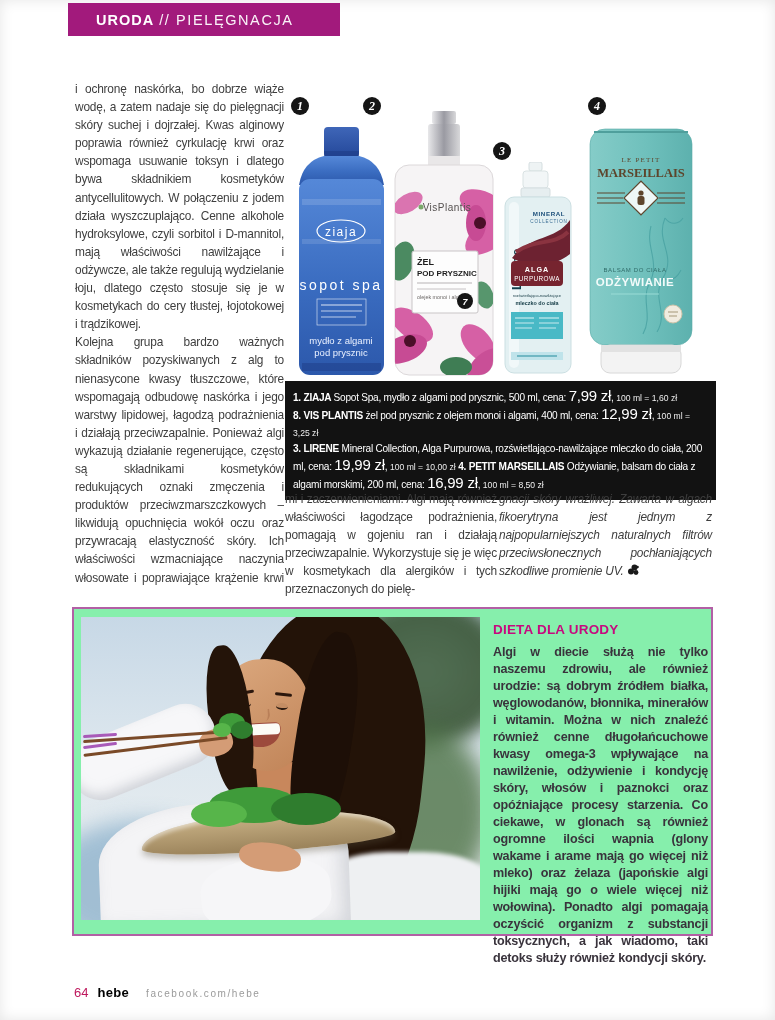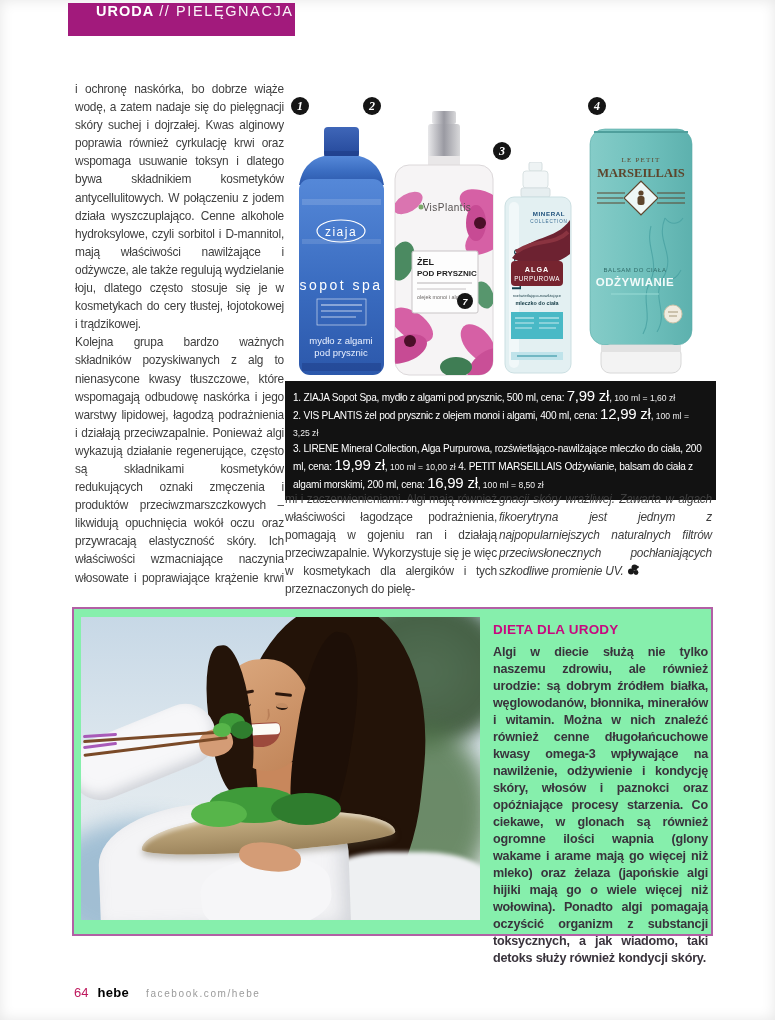--- a/index.html
+++ b/index.html
@@ -1,21 +1,21 @@
 <!DOCTYPE html>
 <html lang="pl"><head>
 <meta charset="utf-8">
 <style>
   html,body{margin:0;padding:0;background:#e8e8e8;}
   .page{position:relative;width:775px;height:1020px;background:#fff;overflow:hidden;
         font-family:"Liberation Sans","DejaVu Sans",sans-serif;
         box-shadow:inset 0 0 14px rgba(0,0,0,.10);margin:0 auto;}
   
-  .kicker{position:absolute;left:68px;top:3px;width:227px;height:33px;background:#a21a7c;
-          color:#fff;display:flex;padding-left:28px;box-sizing:border-box;
+  .kicker{position:absolute;left:68px;top:3px;width:272px;height:33px;background:#a21a7c;
+          color:#fff;display:flex;align-items:center;padding-left:28px;box-sizing:border-box;
           font-size:14.5px;}
   .kicker .kb{font-weight:700;letter-spacing:1px;}
   .kicker .kr{font-weight:400;letter-spacing:1.6px;opacity:.95;margin-left:5px;}
   
   .bodycol p{margin:0;font-size:11.9px;line-height:18.1px;letter-spacing:-0.2px;
              color:#3e3e3e;text-align:justify;}
   .col1{position:absolute;left:75px;top:80px;width:209px;height:505px;overflow:hidden;}
   .col2{position:absolute;left:285px;top:490px;width:212px;}
   .col3{position:absolute;left:499px;top:490px;width:213px;font-style:italic;}
   .endmark{display:inline-block;vertical-align:-1px;margin-left:3px;}
@@ -23,21 +23,21 @@
   .badge{position:absolute;width:18px;height:18px;border-radius:50%;background:#151515;color:#fff;
          display:flex;align-items:center;justify-content:center;
          font-family:"Liberation Serif","DejaVu Serif",serif;font-style:italic;
          font-weight:700;font-size:12px;}
   .b1{left:291px;top:97px;} .b2{left:363px;top:97px;} .b3{left:493px;top:142px;} .b4{left:588px;top:97px;}
   .prodsvg{position:absolute;}
   
   .blackbox{position:absolute;left:285px;top:381px;width:431px;min-height:92px;box-sizing:border-box;
             background:#121212;color:#fff;padding:7px 8px 6px 8px;}
   .blackbox p{margin:0;font-size:10.1px;line-height:16.3px;letter-spacing:-0.25px;font-weight:400;}
-  .seg-bb{font-weight:400;}
+  .seg-bb{font-weight:700;}
   .seg-pr{font-weight:400;font-size:15px;}
   .seg-sm{font-size:8.6px;letter-spacing:0;color:#eee;}
   
   .dieta{position:absolute;left:72px;top:607px;width:641px;height:329px;box-sizing:border-box;
          border:2px solid #b25fa5;background:#86efac;}
   .dtext{position:absolute;left:419px;top:13px;width:215px;}
   .dtext h3{margin:0 0 7px 0;font-size:13.5px;font-weight:700;color:#c6097f;letter-spacing:.2px;}
   .dtext p{margin:0;font-size:12.6px;line-height:17px;font-weight:700;color:#39333c;
            text-align:justify;letter-spacing:-0.2px;}
   
@@ -246,21 +246,21 @@
     <line x1="26" y1="172" x2="74" y2="172" stroke="#9adbd6" stroke-width="1.2"></line>
     <circle cx="88" cy="192" r="9" fill="#f1ece0" stroke="#cfc3a9"></circle>
     <line x1="83" y1="190" x2="93" y2="190" stroke="#a59878" stroke-width="1"></line>
     <line x1="84" y1="194" x2="92" y2="194" stroke="#a59878" stroke-width="1"></line>
     <rect x="16" y="223" width="80" height="28" rx="9" fill="#f3f3f3" stroke="#d8d8d8"></rect>
     <rect x="16" y="223" width="80" height="7" fill="#e2e2e2"></rect>
   </svg>
 
   <div class="blackbox">
     <p><span class="seg-bb">1. ZIAJA </span><span>Sopot Spa, mydło z algami pod prysznic, 500 ml, cena: </span><span class="seg-pr">7,99 zł</span><span>, </span><span class="seg-sm">100 ml = 1,60 zł</span></p>
-    <p><span class="seg-bb">2. VIS PLANTIS </span><span>żel pod prysznic z olejem monoi i algami, 400 ml, cena: </span><span class="seg-pr">12,99 zł</span><span>, </span><span class="seg-sm">100 ml = 3,25 zł</span></p>
+    <p><span class="seg-bb">8. VIS PLANTIS </span><span>żel pod prysznic z olejem monoi i algami, 400 ml, cena: </span><span class="seg-pr">12,99 zł</span><span>, </span><span class="seg-sm">100 ml = 3,25 zł</span></p>
     <p><span class="seg-bb">3. LIRENE </span><span>Mineral Collection, Alga Purpurowa, rozświetlająco-nawilżające mleczko do ciała, 200 ml, cena: </span><span class="seg-pr">19,99 zł</span><span>, </span><span class="seg-sm">100 ml = 10,00 zł</span><span>  </span><span class="seg-bb">4. PETIT MARSEILLAIS </span><span>Odżywianie, balsam do ciała z algami morskimi, 200 ml, cena: </span><span class="seg-pr">16,99 zł</span><span>, </span><span class="seg-sm">100 ml = 8,50 zł</span></p>
   </div>
 
   <div class="bodycol col2">
     <p>mi i zaczerwienieniami. Algi mają również właściwości łagodzące podrażnienia, pomagają w gojeniu ran i działają przeciwzapalnie. Wykorzystuje się je więc w kosmetykach dla alergików i tych przeznaczonych do pielę-</p>
   </div>
   <div class="bodycol col3">
     <p><span>gnacji skóry wrażliwej. Zawarta w algach fikoerytryna jest jednym z najpopularniejszych naturalnych filtrów przeciwsłonecznych pochłaniających szkodliwe promienie UV.</span><svg class="endmark" width="12" height="12" viewBox="0 0 12 12">
           <circle cx="4" cy="7.5" r="3" fill="#1a1a1a"></circle>
           <circle cx="7.5" cy="3.5" r="3" fill="#1a1a1a"></circle>

